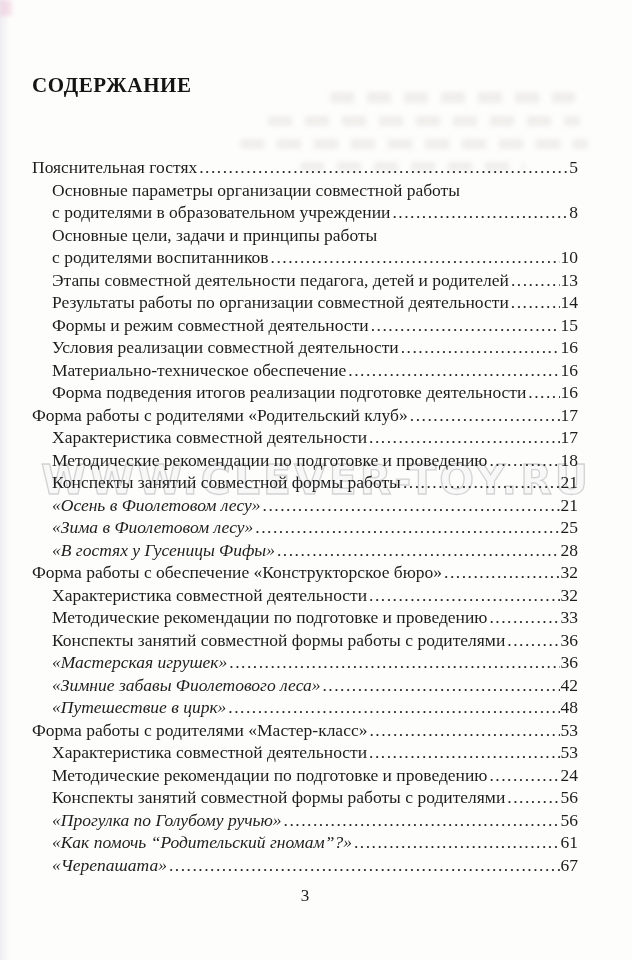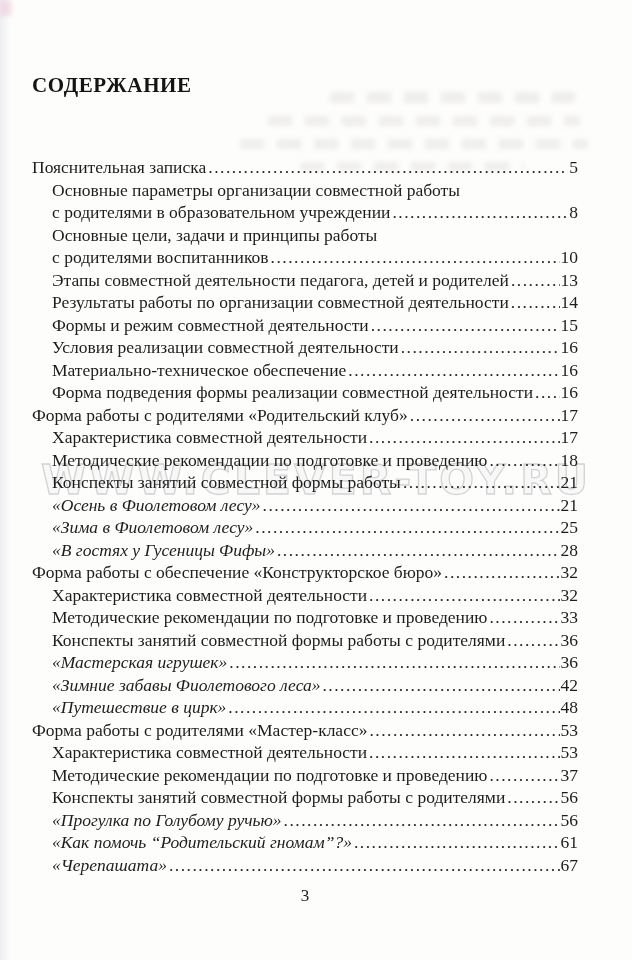--- a/index.html
+++ b/index.html
@@ -71,21 +71,21 @@
   <div class="ghost g2"></div>
   <div class="ghost g3"></div>
   <div class="ghost g4"></div>
 
   <div class="watermark">WWW.CLEVER-TOY.RU</div>
 
   <h1 class="title">СОДЕРЖАНИЕ</h1>
 
   <div class="toc">
       <div class="toc-row">
-        <span class="label">Пояснительная записка</span>
+        <span class="label">Пояснительная гостях</span>
         <span class="dots"></span>
         <span class="pg">5</span>
       </div>
       <div class="toc-row indent">
         <span class="label">Основные параметры организации совместной работы</span>
       </div>
       <div class="toc-row indent">
         <span class="label">с родителями в образовательном учреждении</span>
         <span class="dots"></span>
         <span class="pg">8</span>
@@ -117,21 +117,21 @@
         <span class="label">Условия реализации совместной деятельности</span>
         <span class="dots"></span>
         <span class="pg">16</span>
       </div>
       <div class="toc-row indent">
         <span class="label">Материально-техническое обеспечение</span>
         <span class="dots"></span>
         <span class="pg">16</span>
       </div>
       <div class="toc-row indent">
-        <span class="label">Форма подведения формы реализации совместной деятельности</span>
+        <span class="label">Форма подведения итогов реализации подготовке деятельности</span>
         <span class="dots"></span>
         <span class="pg">16</span>
       </div>
       <div class="toc-row">
         <span class="label">Форма работы с родителями «Родительский клуб»</span>
         <span class="dots"></span>
         <span class="pg">17</span>
       </div>
       <div class="toc-row indent">
         <span class="label">Характеристика совместной деятельности</span>
@@ -204,21 +204,21 @@
         <span class="pg">53</span>
       </div>
       <div class="toc-row indent">
         <span class="label">Характеристика совместной деятельности</span>
         <span class="dots"></span>
         <span class="pg">53</span>
       </div>
       <div class="toc-row indent">
         <span class="label">Методические рекомендации по подготовке и проведению</span>
         <span class="dots"></span>
-        <span class="pg">37</span>
+        <span class="pg">24</span>
       </div>
       <div class="toc-row indent">
         <span class="label">Конспекты занятий совместной формы работы с родителями</span>
         <span class="dots"></span>
         <span class="pg">56</span>
       </div>
       <div class="toc-row indent italic">
         <span class="label">«Прогулка по Голубому ручью»</span>
         <span class="dots"></span>
         <span class="pg">56</span>

